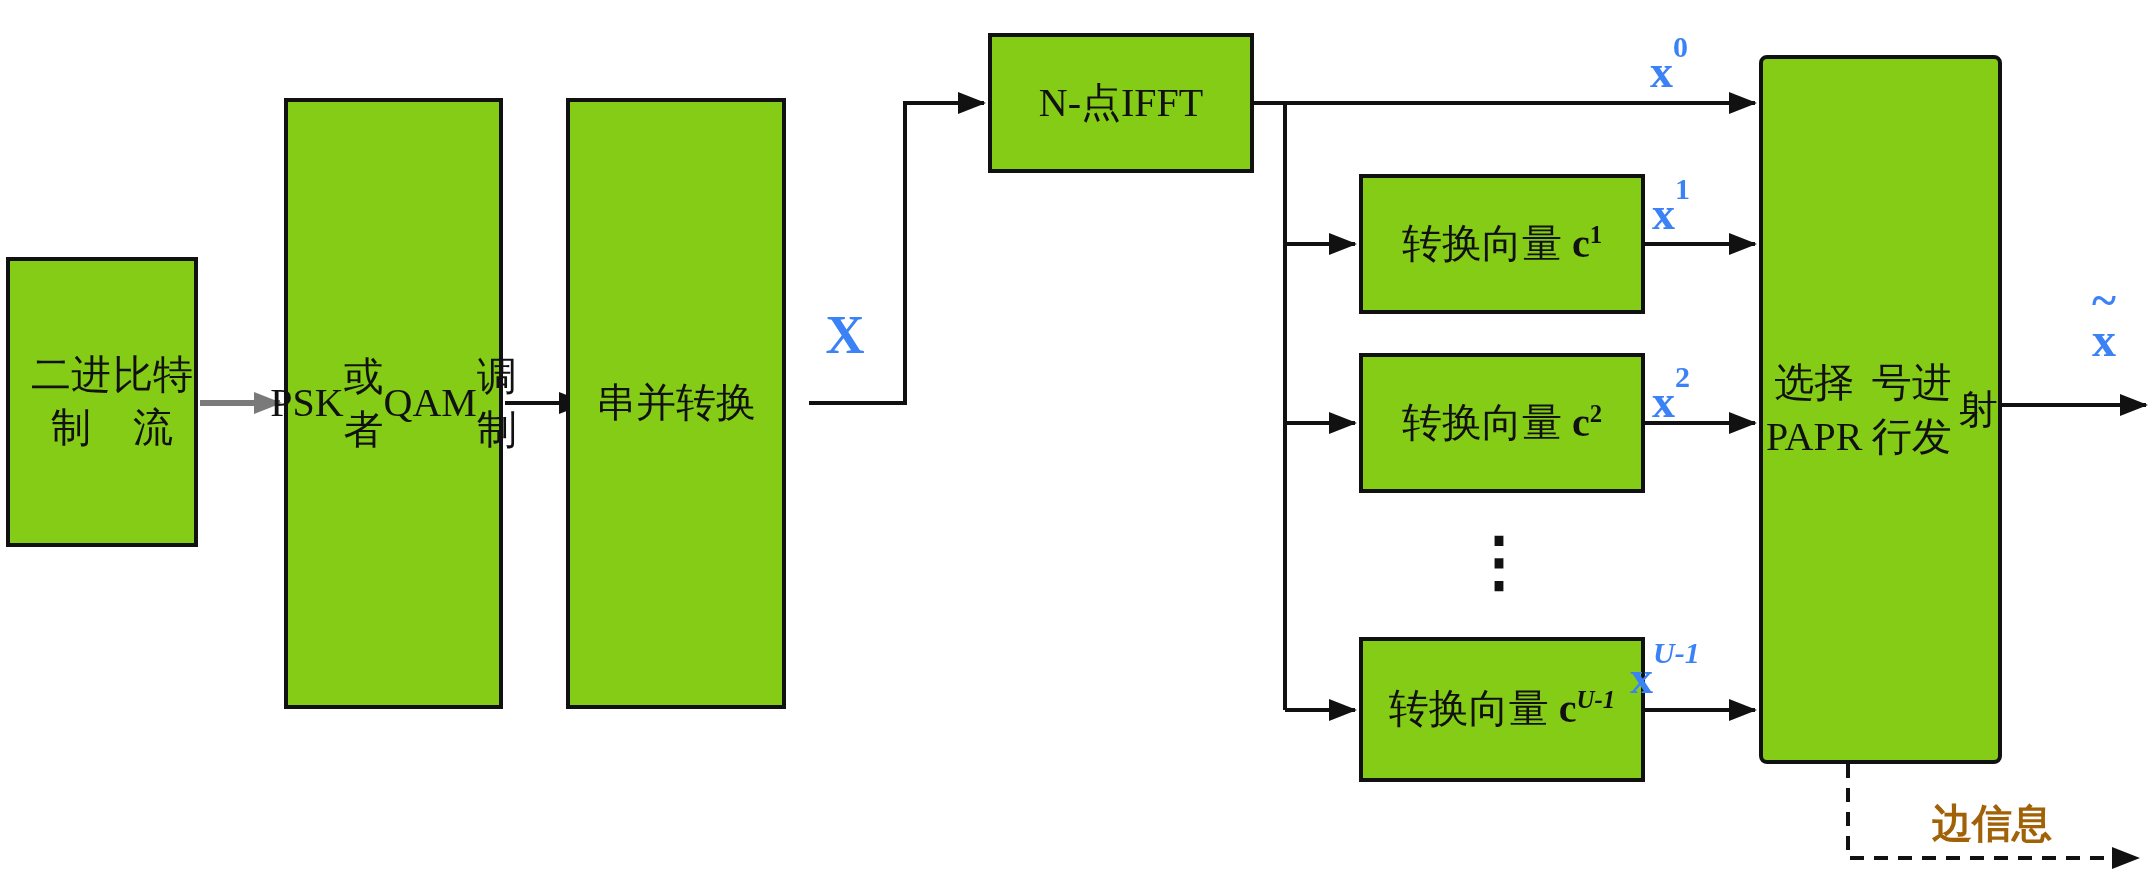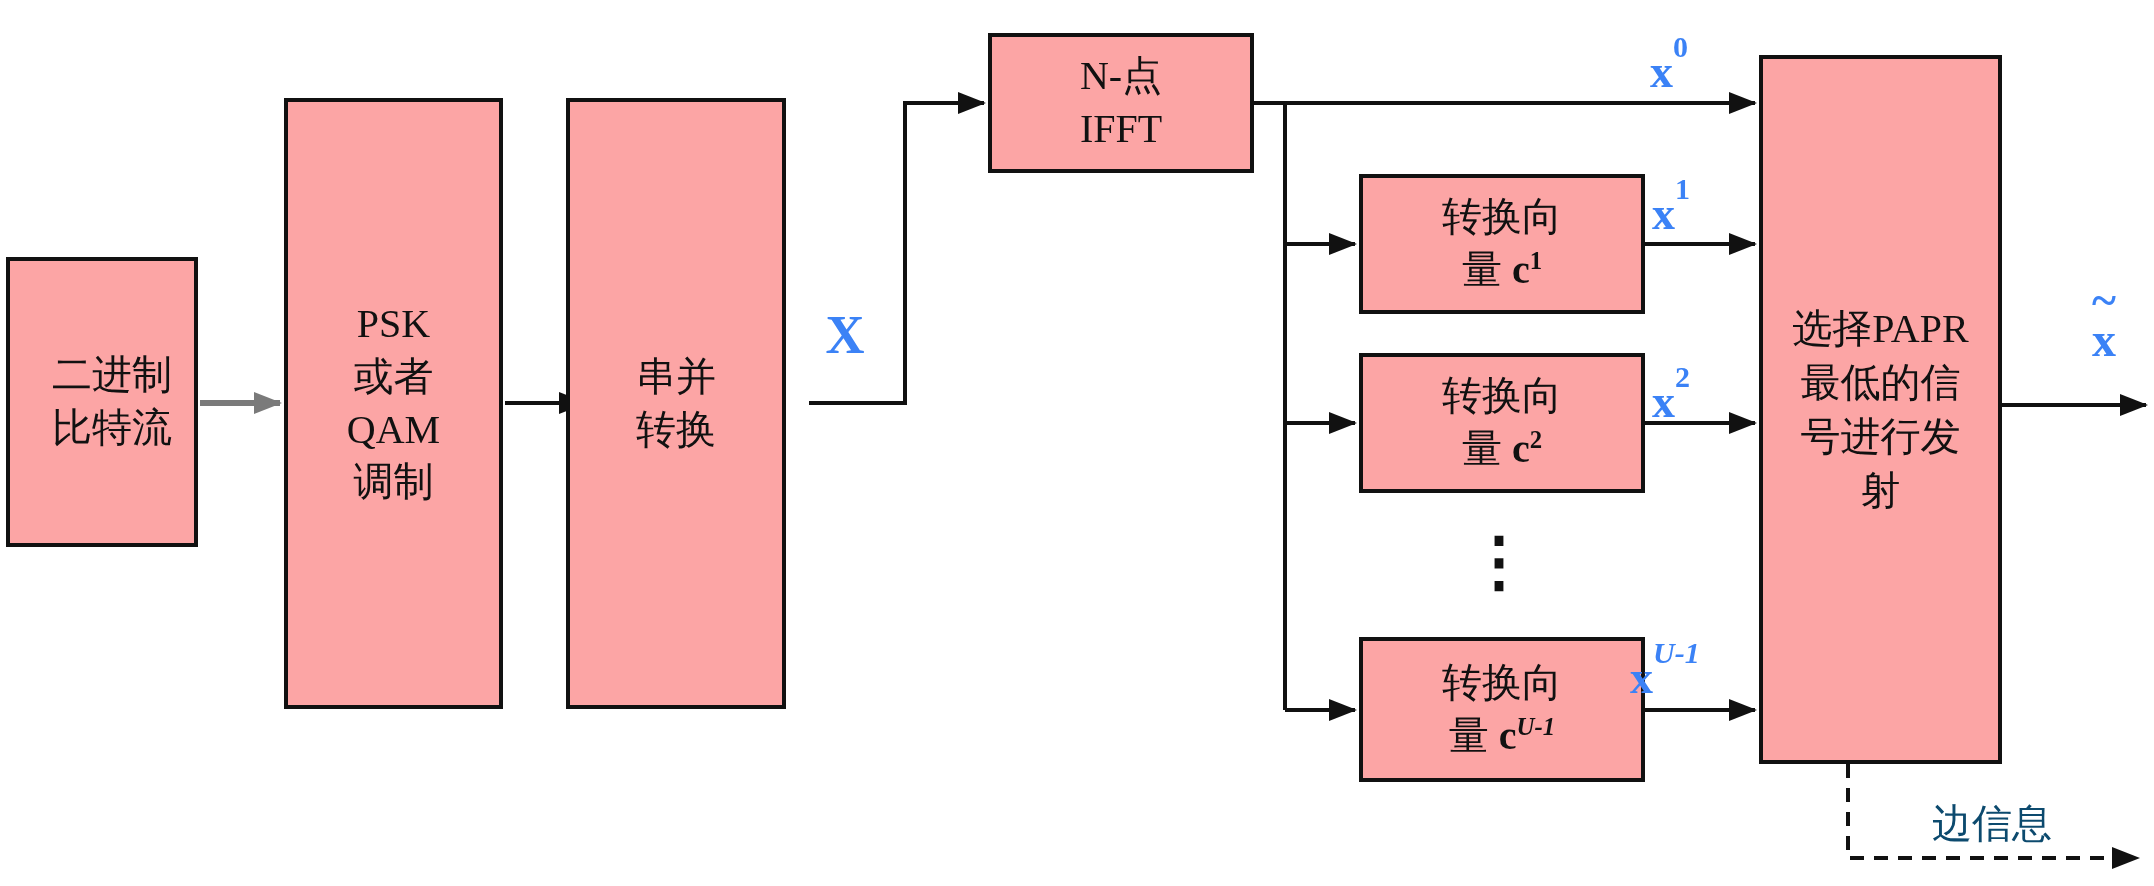--- a/index.html
+++ b/index.html
@@ -2,51 +2,51 @@
 <html><head>
 <meta charset="utf-8">
 <style>
   * { margin:0; padding:0; box-sizing:border-box; }
   html,body { background:#ffffff; }
   body { font-family:"Liberation Serif","DejaVu Serif",serif; color:#111; }
   .canvas { position:relative; width:2154px; height:886px; background:#fff; overflow:hidden; }
   .connectors { position:absolute; left:0; top:0; width:2154px; height:886px; }
 
   .box {
-    position:absolute; background:#fca5a5; border:4px solid #111;
-    display:flex; flex-direction:column; align-items:center; justify-content:center;
+    position:absolute; background:#84cc16; border:4px solid #111;
+    display:flex; align-items:center; justify-content:center;
     text-align:center; font-size:40px; line-height:1.32; color:#111;
   }
   .box sup { font-size:0.62em; font-weight:bold; }
   .box b { font-weight:bold; }
   sup.it { font-style:italic;font-family:Liberation Serif, serif; }
 
   #b-bitstream { left:6px;    top:257px; width:192px; height:290px;padding-left:20px; }
   #b-mod       { left:284px;  top:98px;  width:219px; height:611px; }
   #b-sp        { left:566px;  top:98px;  width:220px; height:611px; }
   #b-ifft      { left:988px;  top:33px;  width:266px; height:140px; }
   #b-c1        { left:1359px; top:174px; width:286px; height:140px; }
   #b-c2        { left:1359px; top:353px; width:286px; height:140px; }
   #b-cu        { left:1359px; top:637px; width:286px; height:145px; }
-  #b-sel      { left:1759px; top:55px;  width:243px; height:709px; line-height:1.35; }
+  #b-sel      { left:1759px; top:55px;  width:243px; height:709px; line-height:1.35;border-radius:8px; }
 
   .mlabel { position:absolute; font-weight:bold; font-size:46px; line-height:1; color:#3b82f6; white-space:nowrap; }
   .mlabel sup { font-size:30px; font-weight:bold; position:relative; top:-14px; }
 
   #lab-X    { left:805px;  top:308px; width:80px; text-align:center; font-size:54px; }
   #lab-x0   { left:1650px; top:46px; }
   #lab-x1   { left:1652px; top:188px; }
   #lab-x2   { left:1652px; top:376px; }
   #lab-xu   { left:1630px; top:652px; }
 
   #lab-xout { left:2068px; top:288px; width:72px; text-align:center; }
   #lab-xout .tilde { font-size:46px; line-height:26px; height:26px; font-weight:bold; }
   #lab-xout .xbase { font-size:48px; line-height:52px; font-weight:bold; }
 
-  #lab-side { position:absolute; left:1932px; top:796px; font-size:40px; color:#0c4a6e; white-space:nowrap; }
+  #lab-side { position:absolute; left:1932px; top:796px; font-size:40px; color:#a16207; white-space:nowrap;font-weight:bold; }
 
   #vdots { position:absolute; left:1466px; top:531px; width:64px; text-align:center;
            font-size:66px; font-weight:bold; line-height:0.95; color:#111; }
 </style>
 </head>
 <body>
 
 <div class="canvas">
 
   <svg class="connectors" viewBox="0 0 2154 886" xmlns="http://www.w3.org/2000/svg">
@@ -116,21 +116,20 @@
 
   <div id="vdots">⋮</div>
 
   <div class="box" id="b-cu">
     <div>转换向</div>
     <div><span>量 </span><b>c</b><sup class="it">U-1</sup></div>
   </div>
 
   <div class="box" id="b-sel">
     <div>选择PAPR</div>
-    <div>最低的信</div>
     <div>号进行发</div>
     <div>射</div>
   </div>
 
   <div class="mlabel" id="lab-X">X</div>
 
   <div class="mlabel" id="lab-x0"><b>x</b><sup>0</sup></div>
 
   <div class="mlabel" id="lab-x1"><b>x</b><sup>1</sup></div>
 

